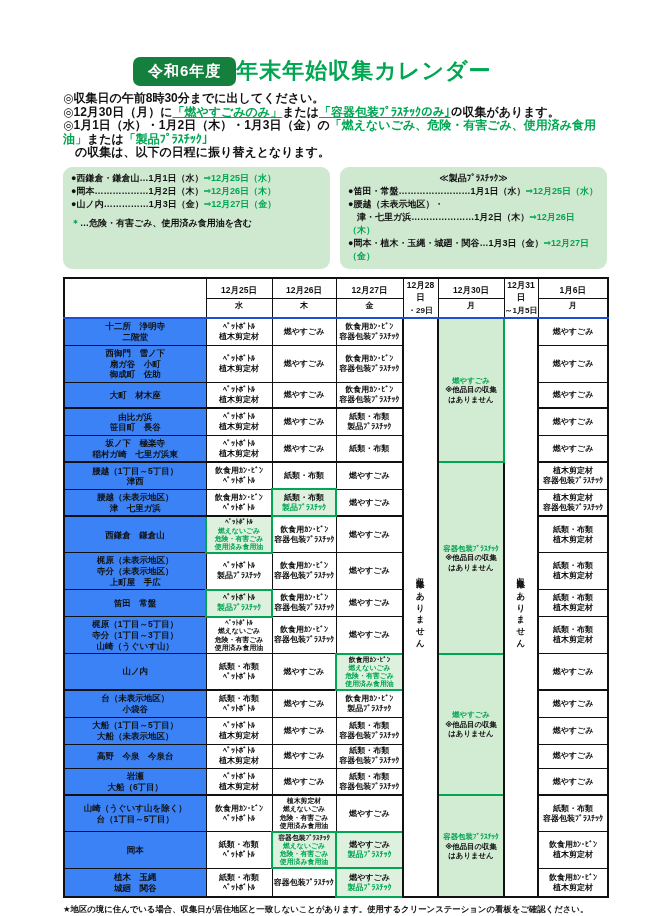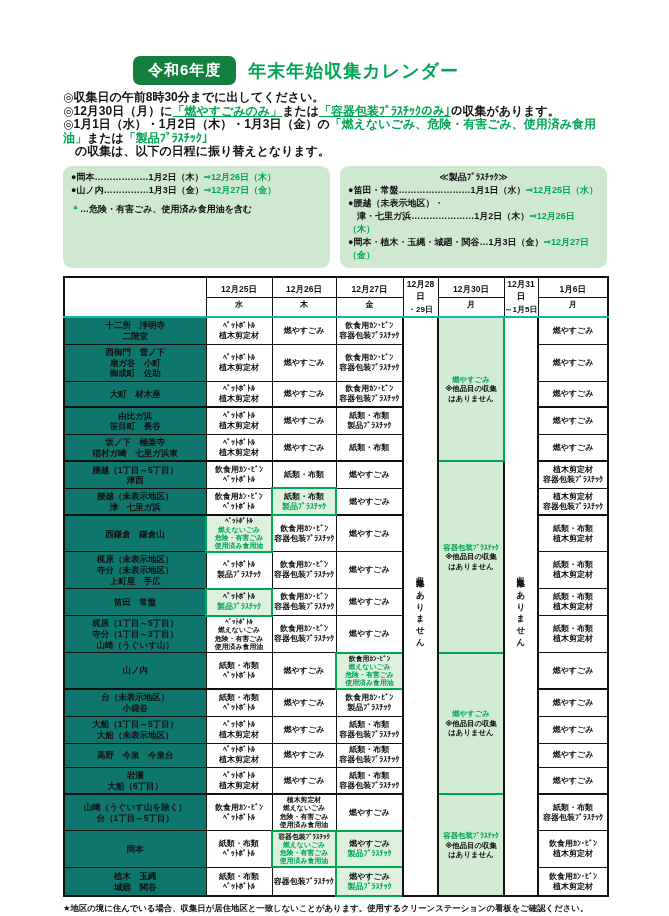--- a/index.html
+++ b/index.html
@@ -8,37 +8,37 @@
     font-family:"Liberation Sans","DejaVu Sans",sans-serif;
     font-weight:bold;color:#111;
     -webkit-font-smoothing:antialiased;
   }
   .page{padding:56px 0 0 63px;width:544px;}
   .grn{color:#00a651;}
   .und{text-decoration:underline;}
   
   .title-row{display:flex;align-items:center;margin-left:70px;}
   .badge{background:#15803d;color:#fff;font-size:15px;padding:5px 15px;border-radius:7px;letter-spacing:1px;}
-  .main-title{color:#00a651;font-size:18px;margin-left:12px;letter-spacing:1px;white-space:nowrap;}
+  .main-title{color:#00a651;font-size:22px;letter-spacing:1px;white-space:nowrap;}
   
   .notes{margin-top:6px;font-size:12px;line-height:13.5px;}
   
   .boxes{display:flex;gap:10px;margin-top:7px;}
   .box{background:#cfe9d0;border-radius:9px;padding:5px 8px 6px 8px;font-size:9px;line-height:13px;width:252px;}
   .box-title{text-align:center;}
   .box-foot{margin-top:6px;}
   
   table.cal{border-collapse:collapse;table-layout:fixed;width:544px;margin-top:8px;}
   table.cal{border:2px solid #111;}
   .cal th,.cal td{border:1px solid #111;padding:0;}
-  .cal thead th{background:#fff;font-size:8.5px;border-bottom:2px solid #14b8a6;vertical-align:middle;}
+  .cal thead th{background:#fff;font-size:8.5px;border-bottom:2px solid #1d4ed8;vertical-align:middle;}
   .hd-date{padding:1px 0;}
   .hd-day{border-top:1px solid #111;font-size:8px;padding:1px 0;}
   .hd-date2{font-size:8px;padding:0 0 1px 0;}
-  .cal tbody th.area{background:#0f766e;font-size:8.5px;font-weight:bold;line-height:1.25;padding:2px 1px;vertical-align:middle;}
+  .cal tbody th.area{background:#3b82f6;font-size:8.5px;font-weight:bold;line-height:1.25;padding:2px 1px;vertical-align:middle;}
   .cal tbody td{font-size:8px;text-align:center;line-height:1.25;vertical-align:middle;background:#fff;padding:1px 0;}
   .cal td.small-lines{font-size:6.9px;line-height:1.18;}
   .cal td.hl{background:#def1df;border:2px solid #00a651;}
   .cal td.c4,.cal td.c6{border-left:2px solid #111;border-right:2px solid #111;}
   .cal td.vert{writing-mode:vertical-rl;text-orientation:upright;font-size:8.5px;letter-spacing:2px;}
   .cal td.c30{background:#d2ebd3;border-left:2px solid #00a651;border-right:2px solid #00a651;font-size:7.4px;line-height:1.3;}
   .cal td.c30.gend{border-bottom:2px solid #00a651;}
   .cal tr.grp th,.cal tr.grp td{border-top:2px solid #111;}
   
   .footnotes{margin-top:5px;font-size:8.4px;line-height:12.5px;}
@@ -55,20 +55,21 @@
 
   <div class="notes">
       <div class="note-line"><span>◎収集日の午前8時30分までに出してください。</span></div>
       <div class="note-line"><span>◎12月30日（月）に</span><span class="grn und">「燃やすごみのみ」</span><span>または</span><span class="grn und">「容器包装ﾌﾟﾗｽﾁｯｸのみ」</span><span>の収集があります。</span></div>
       <div class="note-line"><span>◎1月1日（水）・1月2日（木）・1月3日（金）の</span><span class="grn">「燃えないごみ、危険・有害ごみ、使用済み食用油」</span><span>または</span><span class="grn">「製品ﾌﾟﾗｽﾁｯｸ」</span></div>
       <div class="note-line"><span>　の収集は、以下の日程に振り替えとなります。</span></div>
     </div>
 
   <div class="boxes">
     <div class="box">
+        <div class="box-line"><span>●西鎌倉・鎌倉山…1月1日（水）</span><span class="grn">⇒12月25日（水）</span></div>
         <div class="box-line"><span>●岡本………………1月2日（木）</span><span class="grn">⇒12月26日（木）</span></div>
         <div class="box-line"><span>●山ノ内……………1月3日（金）</span><span class="grn">⇒12月27日（金）</span></div>
         <div class="box-foot"><span class="grn">＊</span><span>…危険・有害ごみ、使用済み食用油を含む</span></div>
       </div>
     <div class="box">
         <div class="box-title"><span>≪製品ﾌﾟﾗｽﾁｯｸ≫</span></div>
         <div class="box-line"><span>●笛田・常盤……………………1月1日（水）</span><span class="grn">⇒12月25日（水）</span></div>
         <div class="box-line"><span>●腰越（未表示地区）・</span></div>
         <div class="box-line"><span>　津・七里ガ浜…………………1月2日（木）</span><span class="grn">⇒12月26日（木）</span></div>
         <div class="box-line"><span>●岡本・植木・玉縄・城廻・関谷…1月3日（金）</span><span class="grn">⇒12月27日（金）</span></div>

